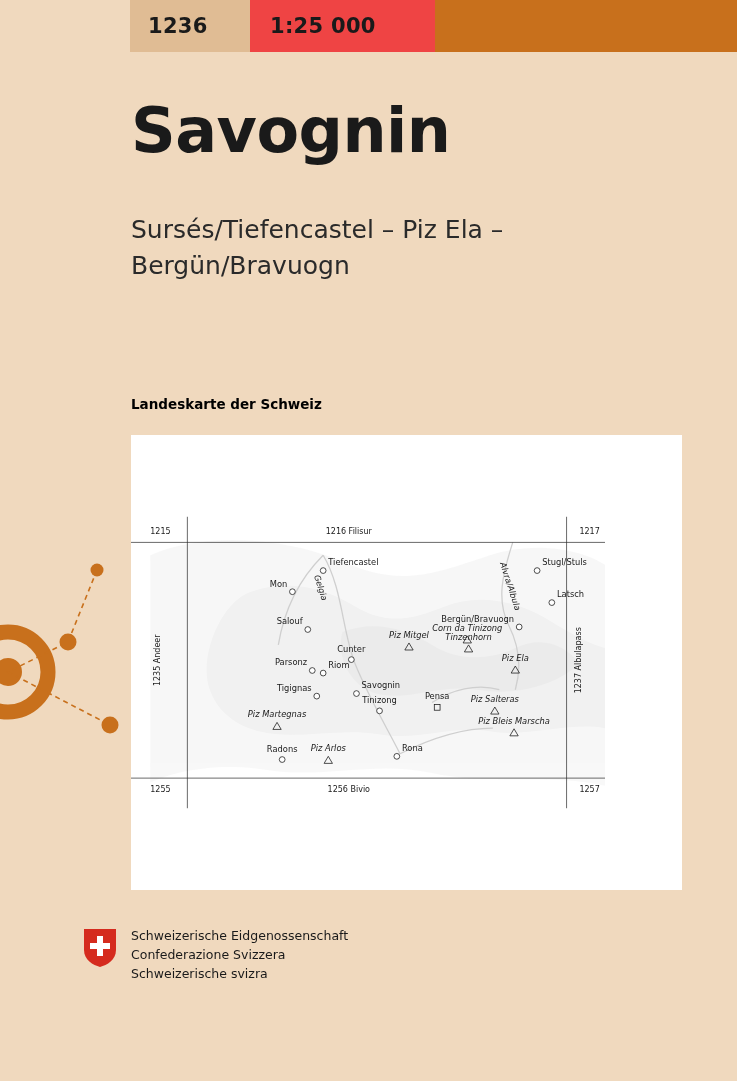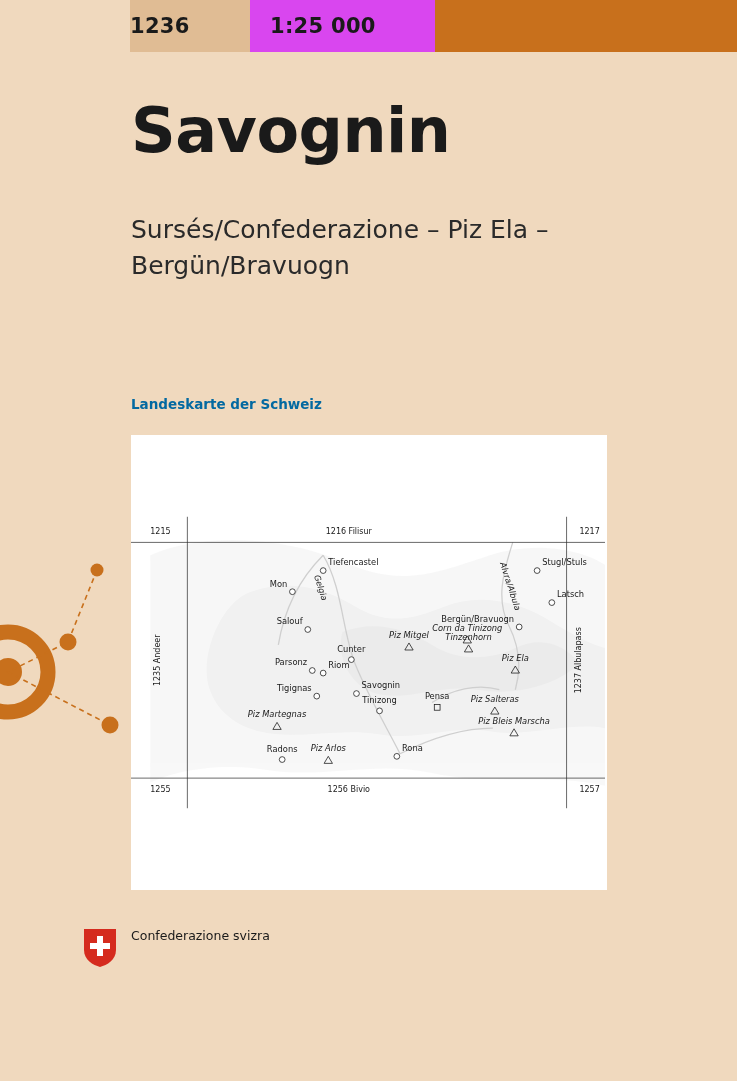--- a/index.html
+++ b/index.html
@@ -24,25 +24,26 @@
   }
   .topbar .seg-left {
     width: 130px;
     background: #f0d9be;
   }
   .topbar .seg-number {
     width: 120px;
     background: #e0bc94;
     display: flex;
     align-items: center;
+    padding-left: 18px;
     box-sizing: border-box;
   }
   .topbar .seg-scale {
     width: 185px;
-    background: #d946ef;
+    background: #ef4444;
     display: flex;
     align-items: center;
     padding-left: 20px;
     box-sizing: border-box;
   }
   .topbar .seg-right {
     flex: 1;
     background: #c8701c;
   }
   .topbar .t-text {
@@ -72,29 +73,29 @@
     color: #2a2a2a;
     line-height: 1.45;
     font-weight: 400;
   }
   .series-label {
     position: absolute;
     left: 131px;
     top: 396px;
     font-size: 13.5px;
     font-weight: bold;
-    color: #0369a1;
+    color: #000000;
   }
 
   
   .mapbox {
     position: absolute;
     left: 131px;
     top: 435px;
-    width: 476px;
+    width: 551px;
     height: 455px;
     background: #ffffff;
     overflow: hidden;
   }
   .mapbox svg { display: block; }
 
   
   .leftdeco {
     position: absolute;
     left: 0; top: 520px;
@@ -140,21 +141,21 @@
   <div class="seg-number">
     <span class="t-text">1236</span>
   </div>
   <div class="seg-scale">
     <span class="t-text">1:25 000</span>
   </div>
   <div class="seg-right"></div>
 </div>
 
 <div class="title">Savognin</div>
-<div class="subtitle">Sursés/Confederazione – Piz Ela – Bergün/Bravuogn</div>
+<div class="subtitle">Sursés/Tiefencastel – Piz Ela – Bergün/Bravuogn</div>
 <div class="series-label">Landeskarte der Schweiz</div>
 
 <div class="leftdeco">
   <svg width="135" height="260" viewBox="0 0 135 260" xmlns="http://www.w3.org/2000/svg">
     <circle cx="8" cy="152" r="40" fill="none" stroke="#c8701c" stroke-width="15"></circle>
     <circle cx="8" cy="152" r="14" fill="#c8701c"></circle>
     <path d="M97 50 L68 122 L8 152 L110 205" fill="none" stroke="#c8701c" stroke-width="1.6" stroke-dasharray="5 4"></path>
     <circle cx="97" cy="50" r="6.5" fill="#c8701c"></circle>
     <circle cx="68" cy="122" r="8.5" fill="#c8701c"></circle>
     <circle cx="110" cy="205" r="8.5" fill="#c8701c"></circle>
@@ -308,17 +309,19 @@
 
 <div class="footer">
   <div class="swisscross">
     <svg width="34" height="40" viewBox="0 0 34 40" xmlns="http://www.w3.org/2000/svg">
       <path d="M1 1 H33 V22 C33 32 24 37 17 39 C10 37 1 32 1 22 Z" fill="#d52b1e"></path>
       <rect x="14" y="8" width="6" height="20" fill="#ffffff"></rect>
       <rect x="7" y="15" width="20" height="6" fill="#ffffff"></rect>
     </svg>
   </div>
   <div class="fed-lines">
-    <div>Confederazione svizra</div>
+    <div>Schweizerische Eidgenossenschaft</div>
+    <div>Confederazione Svizzera</div>
+    <div>Schweizerische svizra</div>
   </div>
   <div class="office-lines">
   </div>
 </div>
 
 </body></html>

